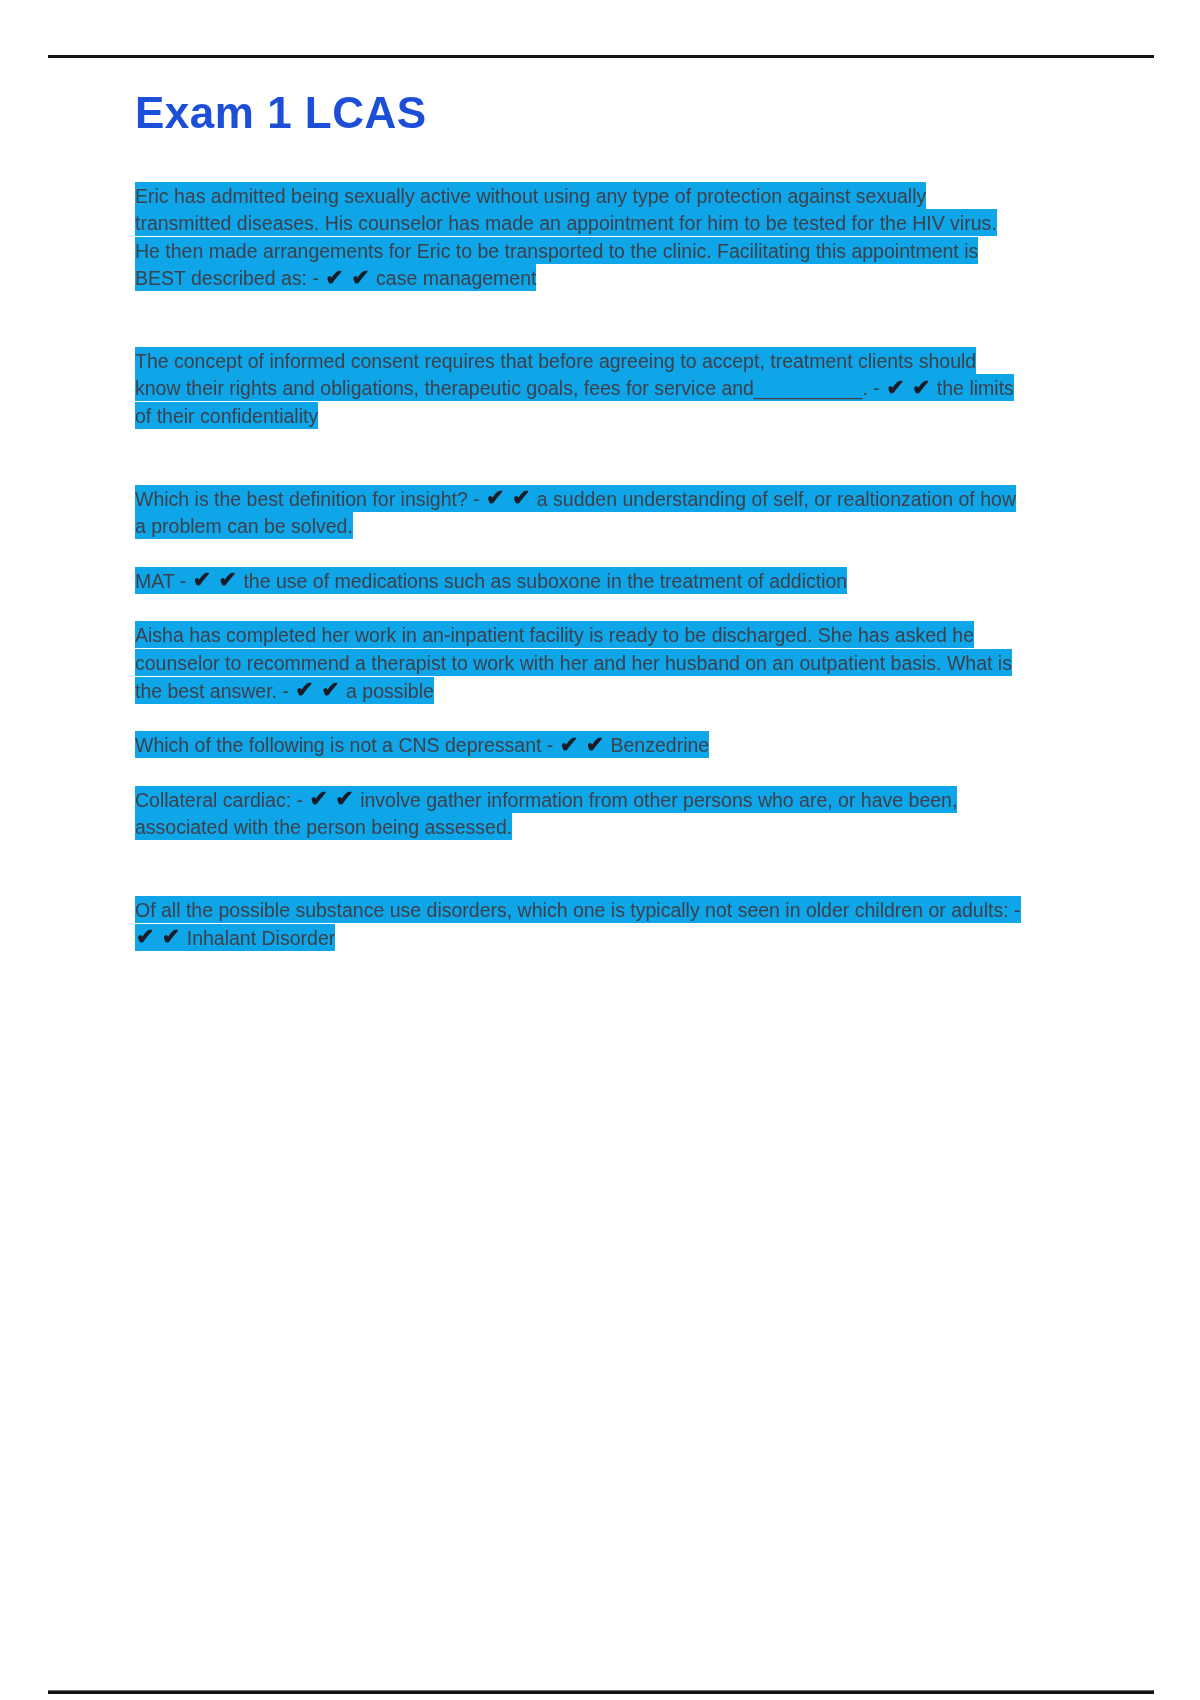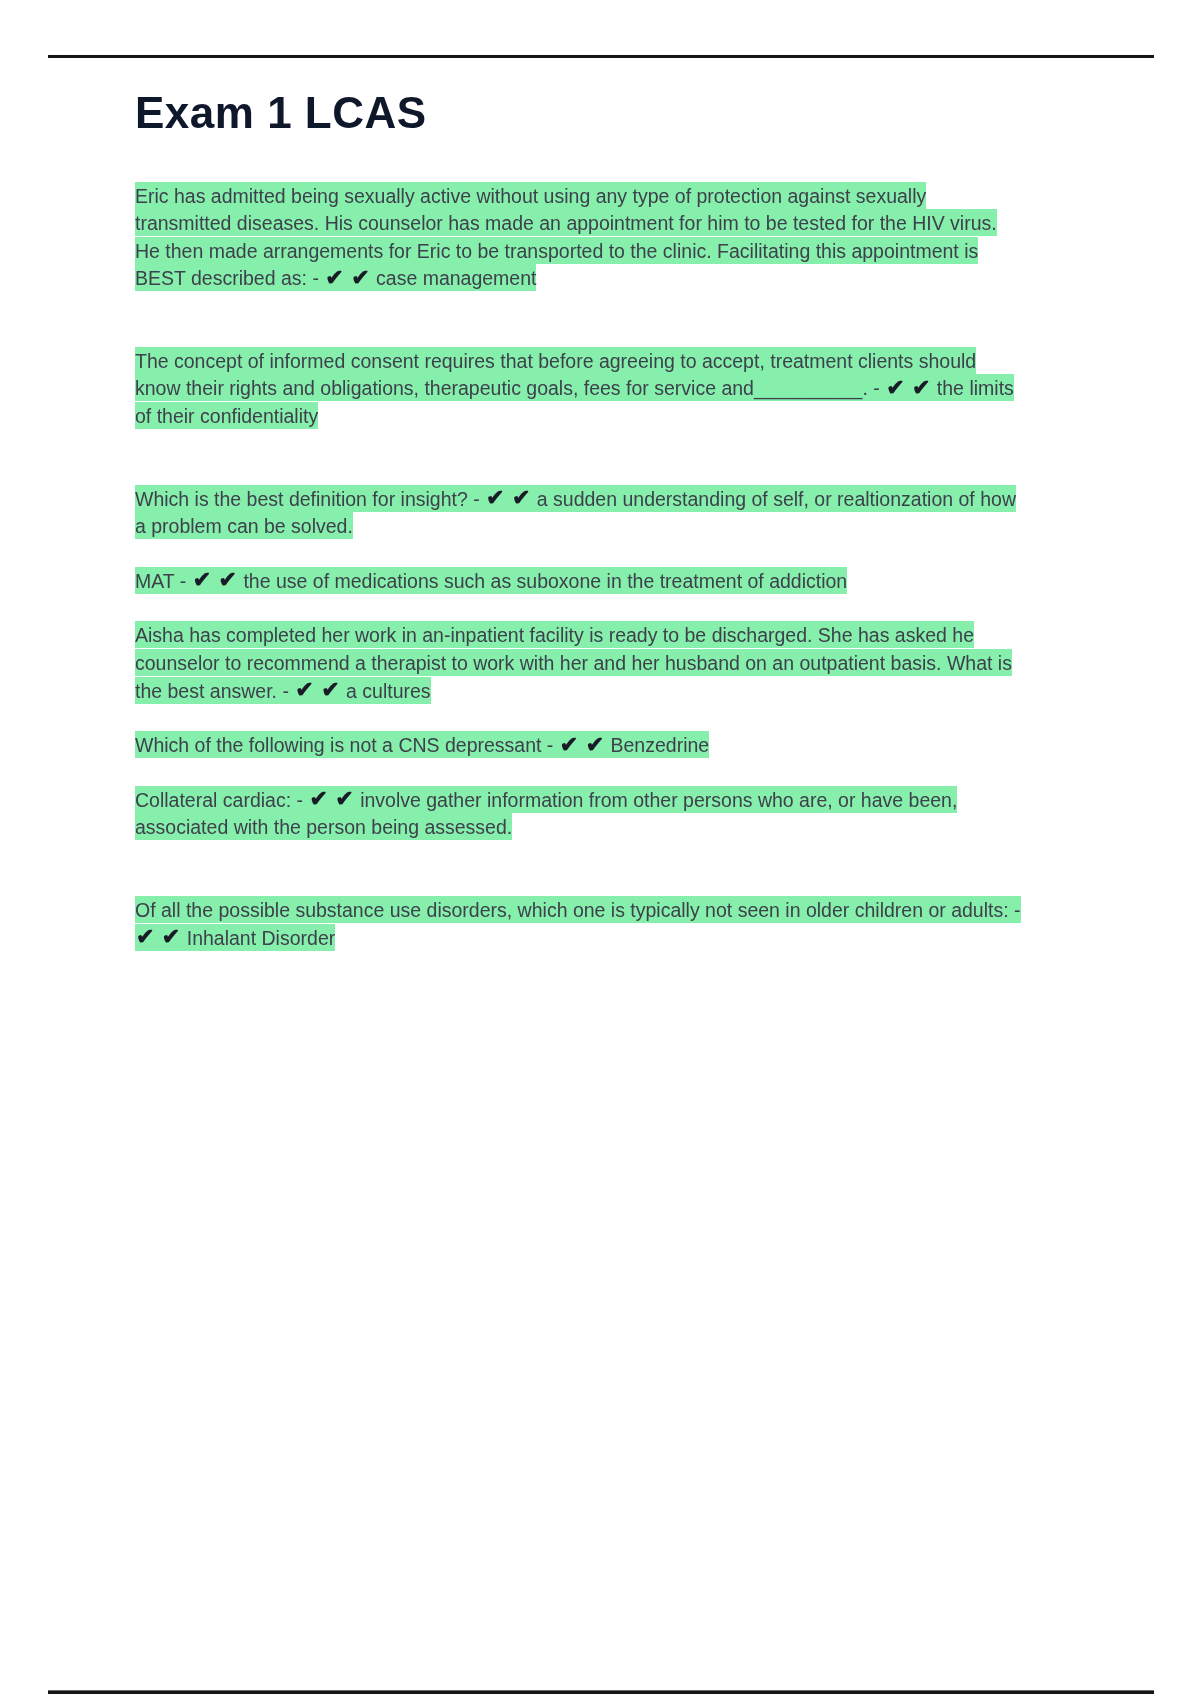--- a/index.html
+++ b/index.html
@@ -25,36 +25,36 @@
 
   .content {
     padding: 0 133px 0 135px;
   }
 
   h1.doc-title {
     margin: 88px 0 44px 0;
     font-size: 44px;
     line-height: 50px;
     font-weight: bold;
-    color: #0f172a;
+    color: #1d4ed8;
     letter-spacing: 0.5px;
   }
 
   .qa-list { max-width: 892px; }
 
   p.qa {
     margin: 0 0 27px 0;
     font-size: 19.5px;
     line-height: 27.6px;
     color: #3d414b;
   }
   p.qa.extra-gap { margin-bottom: 55px; }
 
   .hl {
-    background: #86efac;
+    background: #0ea5e9;
     padding: 2.5px 0;
     -webkit-box-decoration-break: clone;
     box-decoration-break: clone;
   }
 
   .check {
     font-weight: 700;
     color: #191c26;
     font-size: 22px;
     line-height: 1;
@@ -73,21 +73,21 @@
 
     <div class="qa-list">
   <p class="qa extra-gap"><span class="hl"><span>Eric has admitted being sexually active without using any type of protection against sexually transmitted diseases. His counselor has made an appointment for him to be tested for the HIV virus. He then made arrangements for Eric to be transported to the clinic. Facilitating this appointment is BEST described as: -</span> <span class="check">✔</span> <span class="check">✔</span> <span>case management</span></span></p>
 
   <p class="qa extra-gap"><span class="hl"><span>The concept of informed consent requires that before agreeing to accept, treatment clients should know their rights and obligations, therapeutic goals, fees for service and__________. -</span> <span class="check">✔</span> <span class="check">✔</span> <span>the limits of their confidentiality</span></span></p>
 
   <p class="qa"><span class="hl"><span>Which is the best definition for insight? -</span> <span class="check">✔</span> <span class="check">✔</span> <span>a sudden understanding of self, or realtionzation of how a problem can be solved.</span></span></p>
 
   <p class="qa"><span class="hl"><span>MAT -</span> <span class="check">✔</span> <span class="check">✔</span> <span>the use of medications such as suboxone in the treatment of addiction</span></span></p>
 
-  <p class="qa"><span class="hl"><span>Aisha has completed her work in an-inpatient facility is ready to be discharged. She has asked he counselor to recommend a therapist to work with her and her husband on an outpatient basis. What is the best answer. -</span> <span class="check">✔</span> <span class="check">✔</span> <span>a cultures</span></span></p>
+  <p class="qa"><span class="hl"><span>Aisha has completed her work in an-inpatient facility is ready to be discharged. She has asked he counselor to recommend a therapist to work with her and her husband on an outpatient basis. What is the best answer. -</span> <span class="check">✔</span> <span class="check">✔</span> <span>a possible</span></span></p>
 
 
 
   <p class="qa"><span class="hl"><span>Which of the following is not a CNS depressant -</span> <span class="check">✔</span> <span class="check">✔</span> <span>Benzedrine</span></span></p>
 
   <p class="qa extra-gap"><span class="hl"><span>Collateral cardiac: -</span> <span class="check">✔</span> <span class="check">✔</span> <span>involve gather information from other persons who are, or have been, associated with the person being assessed.</span></span></p>
 
 
 
   <p class="qa"><span class="hl"><span>Of all the possible substance use disorders, which one is typically not seen in older children or adults: -</span> <span class="check">✔</span> <span class="check">✔</span> <span>Inhalant Disorder</span></span></p>

